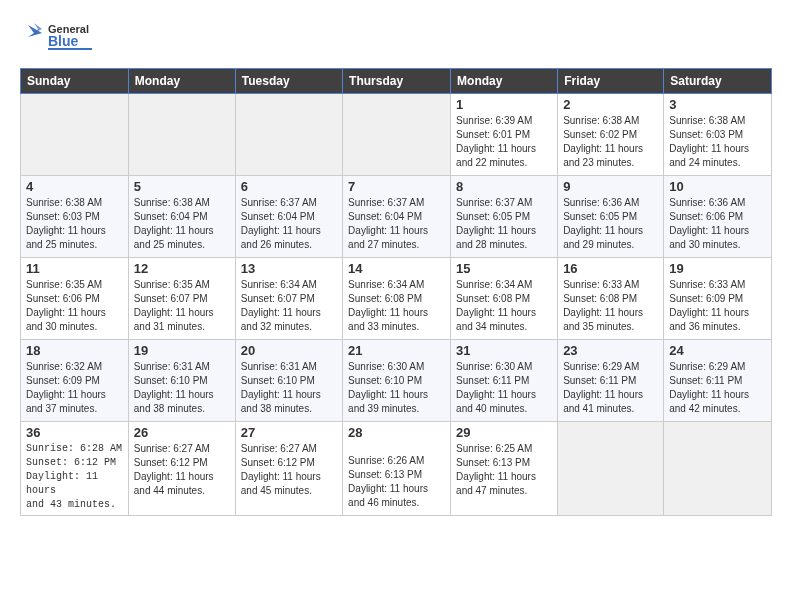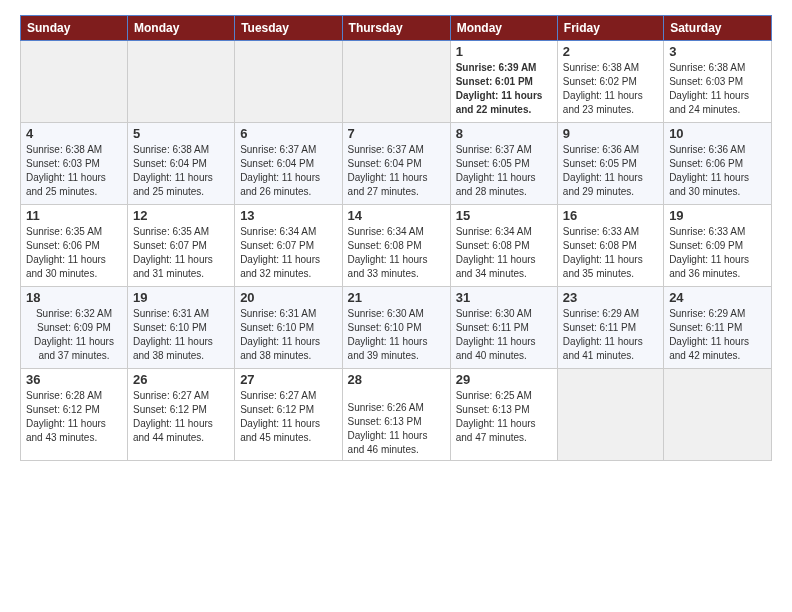--- a/index.html
+++ b/index.html
@@ -32,21 +32,21 @@
       font-size: 16px;
       font-weight: bold;
       color: #333;
     }
     .calendar {
       width: 100%;
       border-collapse: collapse;
       font-size: 10.5px;
     }
     .calendar th {
-      background-color: #7f1d1d;
+      background-color: #404040;
       color: white;
       text-align: left;
       padding: 5px 6px;
       font-size: 12px;
       font-weight: bold;
       border: 1px solid #5580cc;
     }
     .calendar td {
       border: 1px solid #ccc;
       vertical-align: top;
@@ -80,20 +80,41 @@
     }
     .logo-svg {
       width: 90px;
       height: 45px;
     }
   </style>
 </head>
 <body>
 
 <div class="page">
+  <div class="header-area">
+
+    <div class="logo-container">
+      <svg class="logo-svg" viewBox="0 0 90 45" xmlns="http://www.w3.org/2000/svg">
+
+        <text x="28" y="18" font-size="11" font-weight="bold" fill="#333" font-family="Arial">General</text>
+
+        <text x="28" y="31" font-size="14" font-weight="bold" fill="#3a6fc4" font-family="Arial">Blue</text>
+
+        <line x1="28" y1="34" x2="72" y2="34" stroke="#3a6fc4" stroke-width="2"></line>
+
+        <polygon points="8,10 22,18 8,22 14,18" fill="#3a6fc4"></polygon>
+        <polygon points="14,8 22,14 14,18 18,14" fill="#3a6fc4" opacity="0.7"></polygon>
+      </svg>
+    </div>
+
+    <div class="title-area">
+      <div class="month-title"></div>
+      <div class="location-title"></div>
+    </div>
+  </div>
 
   <table class="calendar">
     <thead>
       <tr>
       <th>Sunday</th>
           <th>Monday</th>
           <th>Tuesday</th>
           <th>Thursday</th>
           <th>Monday</th>
           <th>Friday</th>
@@ -101,21 +122,21 @@
         </tr>
     </thead>
     <tbody id="calendar-body">
     <tr>
           <td class="empty-cell"></td>
           <td class="empty-cell"></td>
           <td class="empty-cell"></td>
           <td class="empty-cell"></td>
           <td>
             <span class="day-num">1</span>
-            <div class="day-info" style="white-space: pre-line; font-weight: bold;">Sunrise: 6:39 AM
+            <div class="day-info" style="white-space: pre-line;">Sunrise: 6:39 AM
 Sunset: 6:01 PM
 Daylight: 11 hours
 and 22 minutes.</div>
           </td>
           <td>
             <span class="day-num">2</span>
             <div class="day-info" style="white-space: pre-line;">Sunrise: 6:38 AM
 Sunset: 6:02 PM
 Daylight: 11 hours
 and 23 minutes.</div>
@@ -226,21 +247,21 @@
             <span class="day-num">19</span>
             <div class="day-info" style="white-space: pre-line;">Sunrise: 6:33 AM
 Sunset: 6:09 PM
 Daylight: 11 hours
 and 36 minutes.</div>
           </td>
         </tr>
         <tr>
           <td>
             <span class="day-num">18</span>
-            <div class="day-info" style="white-space: pre-line; text-align: center;">Sunrise: 6:32 AM
+            <div class="day-info" style="white-space: pre-line;">Sunrise: 6:32 AM
 Sunset: 6:09 PM
 Daylight: 11 hours
 and 37 minutes.</div>
           </td>
           <td>
             <span class="day-num">19</span>
             <div class="day-info" style="white-space: pre-line;">Sunrise: 6:31 AM
 Sunset: 6:10 PM
 Daylight: 11 hours
 and 38 minutes.</div>
@@ -277,21 +298,21 @@
             <span class="day-num">24</span>
             <div class="day-info" style="white-space: pre-line;">Sunrise: 6:29 AM
 Sunset: 6:11 PM
 Daylight: 11 hours
 and 42 minutes.</div>
           </td>
         </tr>
         <tr>
           <td>
             <span class="day-num">36</span>
-            <div class="day-info" style="white-space: pre-line;">Sunrise: 6:28 AM
+            <div class="day-info" style="white-space: pre-line; font-family: Liberation Mono, monospace;">Sunrise: 6:28 AM
 Sunset: 6:12 PM
 Daylight: 11 hours
 and 43 minutes.</div>
           </td>
           <td>
             <span class="day-num">26</span>
             <div class="day-info" style="white-space: pre-line;">Sunrise: 6:27 AM
 Sunset: 6:12 PM
 Daylight: 11 hours
 and 44 minutes.</div>

